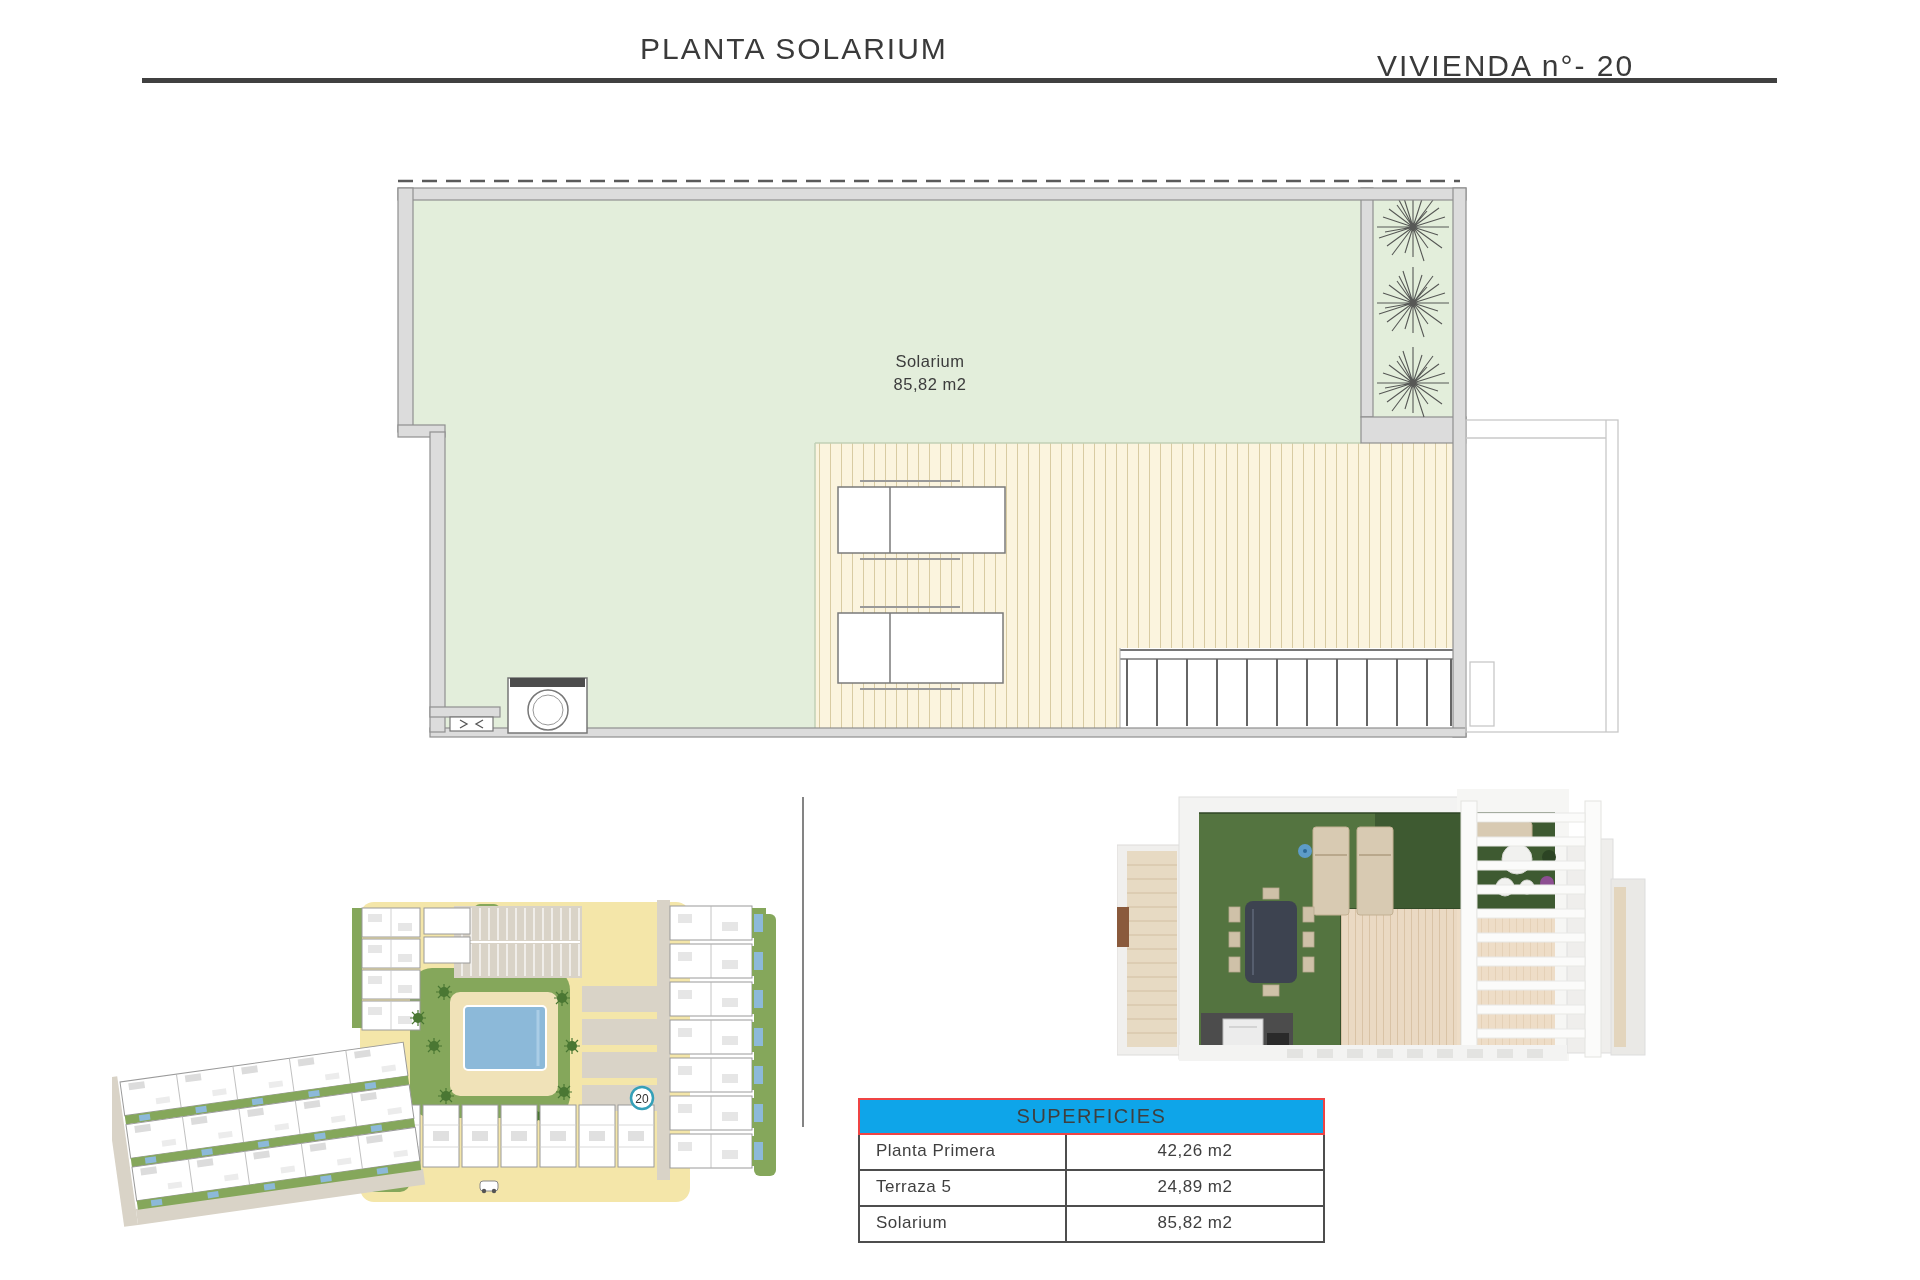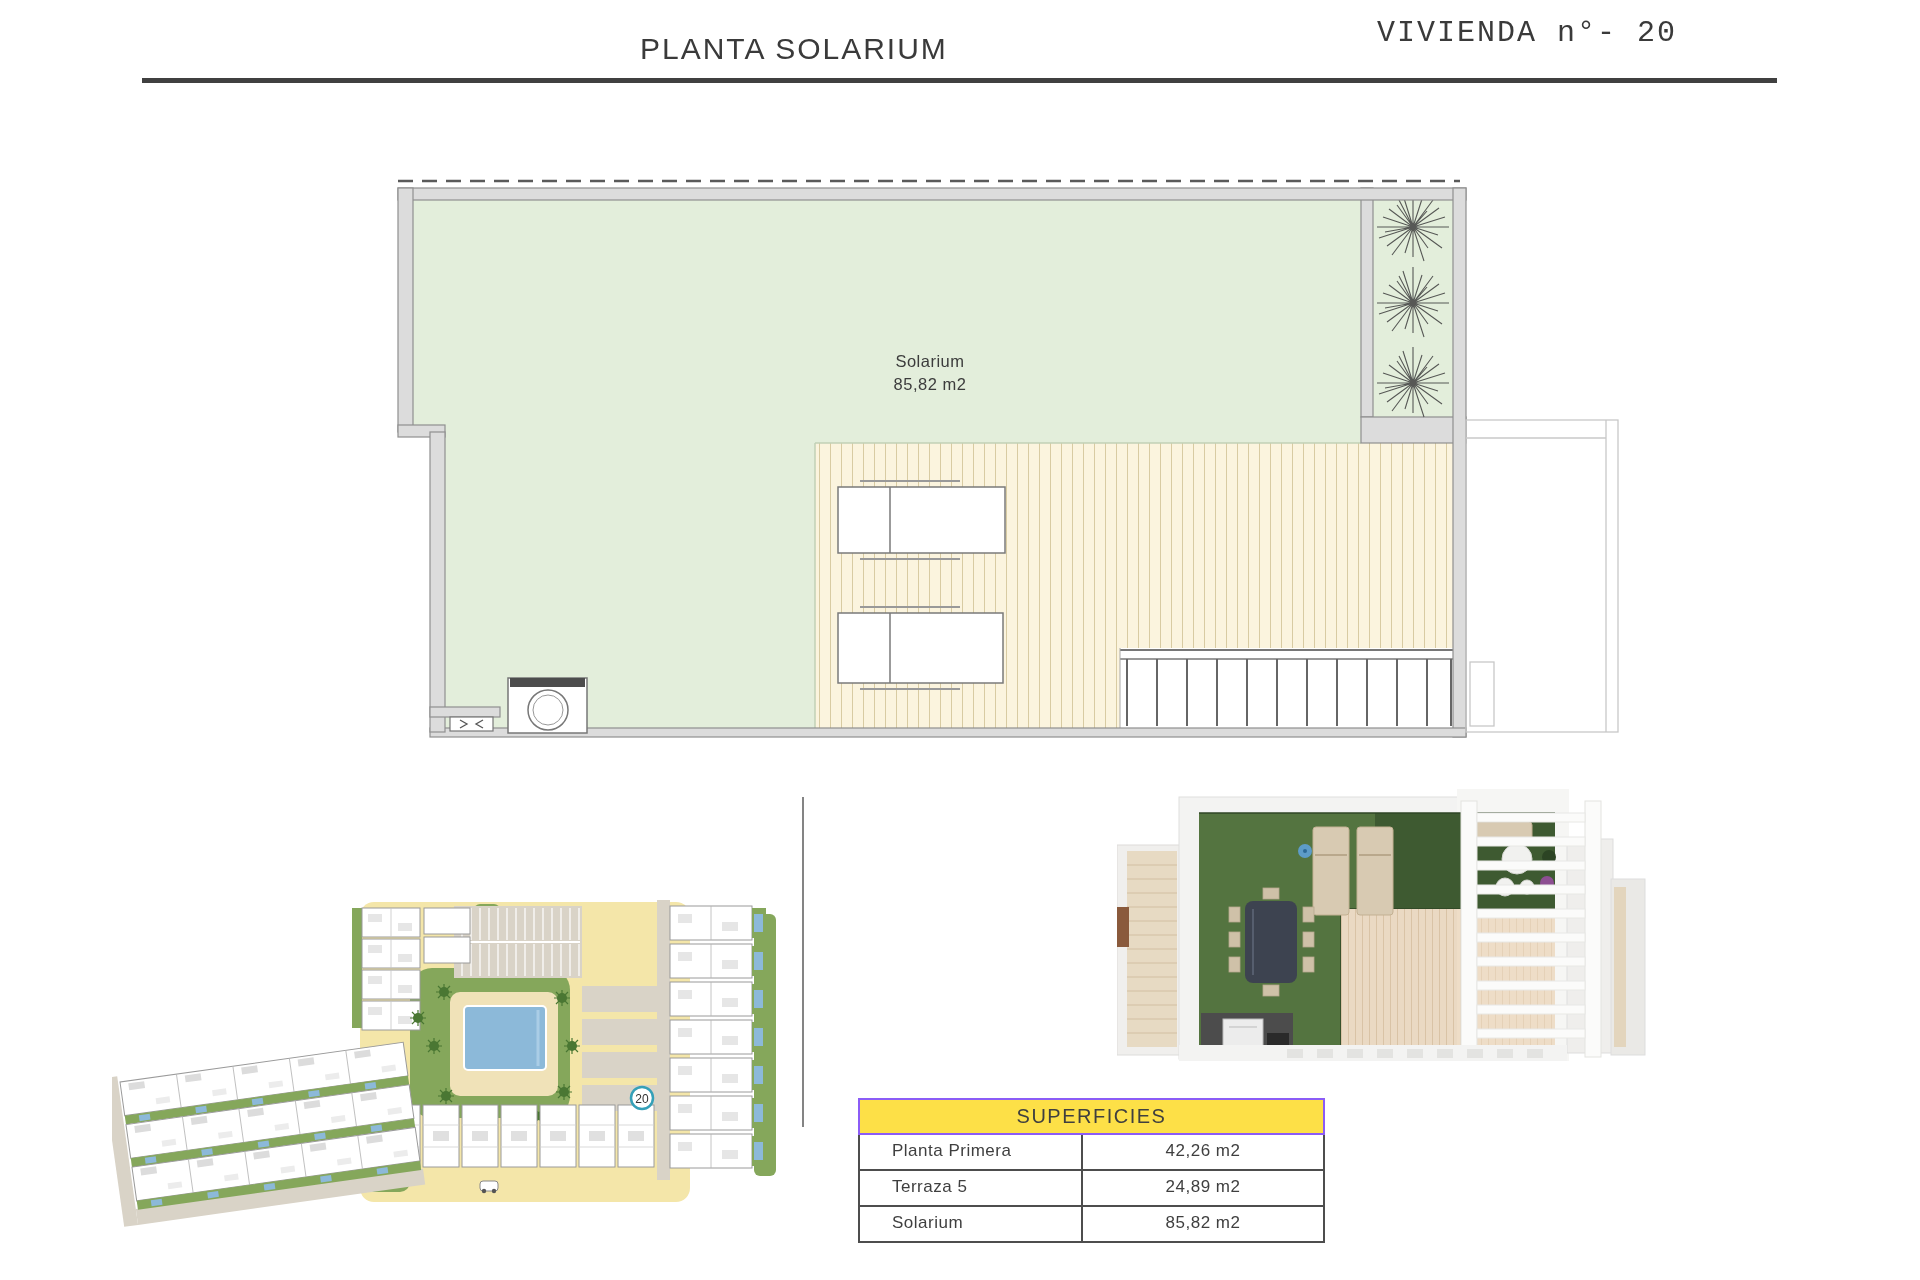--- a/index.html
+++ b/index.html
@@ -1,31 +1,31 @@
 <!DOCTYPE html>
 <html><head>
 <meta charset="utf-8">
 <style>
   html,body{margin:0;padding:0;background:#ffffff;}
   body{width:1920px;height:1280px;position:relative;overflow:hidden;
        font-family:"Liberation Sans", sans-serif;color:#3b3b3b;}
   .abs{position:absolute;}
   .title{font-size:30px;letter-spacing:2px;color:#3a3a3a;white-space:nowrap;}
   #title-left{left:640px;top:32px;width:340px;}
-  #title-right{left:1377px;top:16px;width:310px;font-family:Liberation Mono, monospace;}
+  #title-right{left:1377px;top:49px;width:310px;}
   #header-rule{left:142px;top:78px;width:1635px;height:5px;background:#404040;}
   #plan{left:390px;top:170px;width:1240px;height:580px;}
   #siteplan{left:112px;top:900px;width:685px;height:335px;}
   #divider{left:802px;top:797px;width:2px;height:330px;background:#848484;}
   #render{left:1117px;top:787px;width:548px;height:278px;}
   
   #areas-table{left:858px;top:1098px;width:467px;font-size:17px;color:#3f3f3f;}
-  #areas-table .thead{height:33px;line-height:33px;background:#fde047;border:2px solid #8b5cf6;
+  #areas-table .thead{height:33px;line-height:33px;background:#0ea5e9;border:2px solid #ef4444;
       text-align:center;font-size:20px;letter-spacing:1.5px;}
-  #areas-table .trow{display:flex;height:34px;border:2px solid #4d4d4d;border-top:none;padding-left:16px;}
+  #areas-table .trow{display:flex;height:34px;border:2px solid #4d4d4d;border-top:none;}
   #areas-table .tlabel{width:207px;border-right:2px solid #4d4d4d;box-sizing:border-box;
       padding-left:16px;line-height:32px;letter-spacing:.5px;}
   #areas-table .tvalue{flex:1;text-align:center;line-height:32px;letter-spacing:.5px;}
   svg text{font-family:"Liberation Sans", sans-serif;}
 </style>
 </head>
 <body>
 
 <div class="abs title" id="title-left">PLANTA SOLARIUM</div>
 <div class="abs title" id="title-right">VIVIENDA n°- 20</div>

